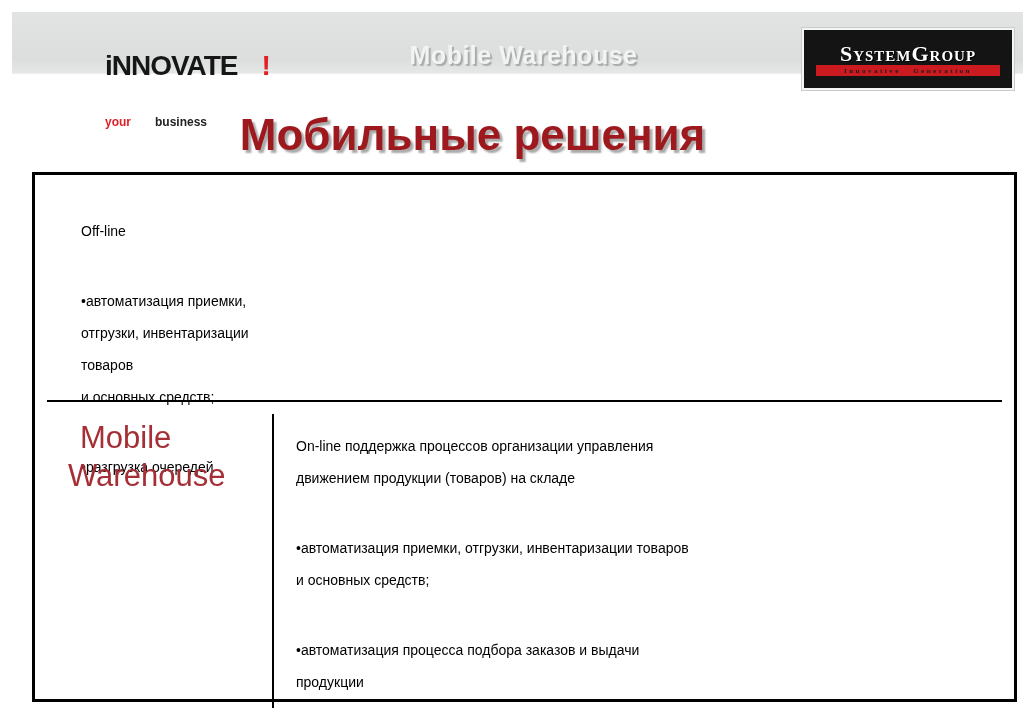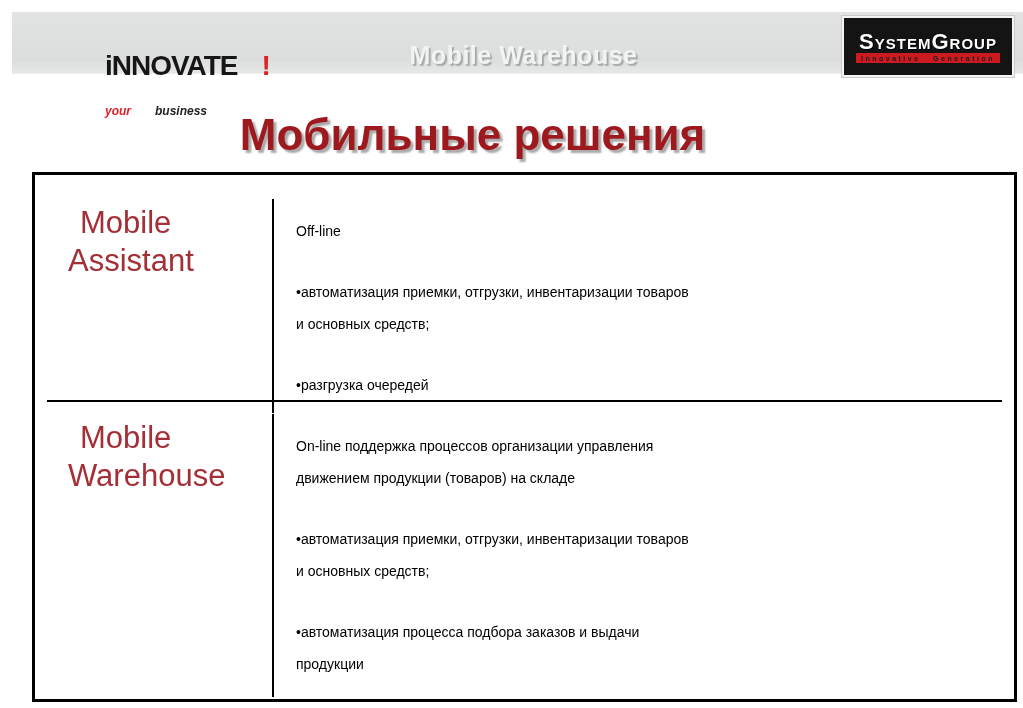--- a/index.html
+++ b/index.html
@@ -12,32 +12,32 @@
   }
   
   .header-band {
     position:absolute; left:0; top:0; width:1023px; height:62px;
     background:linear-gradient(to bottom,#e2e4e4 0%,#dcdede 78%,#e6e8e8 100%);
     border-bottom:1px solid #eef0f0;
   }
   .inv-logo { position:absolute; left:57px; top:16px; line-height:1; }
   .inv-word { font-size:28px; font-weight:bold; letter-spacing:-1px; color:#161616; }
   .inv-excl { font-size:28px; font-weight:bold; color:#e01f26; }
-  .inv-tag  { font-size:12px; font-weight:bold; margin-top:1px; letter-spacing:0px;font-style:italic; }
+  .inv-tag  { font-size:12px; font-weight:bold; margin-top:12px; letter-spacing:0px; }
   .inv-tag .your { color:#e01f26; }
   .inv-tag .biz  { color:#222; }
   .band-title {
     position:absolute; left:0; top:17px; width:1023px; text-align:center;
     font-size:25px; font-weight:bold; color:#f2f3f3;
     text-shadow:2px 2px 1px #a8aaaa;
     letter-spacing:0.5px;
   }
   .sg-logo {
-    position:absolute; right:21px; top:4px; width:172px;
-    background:#141414; border:2px solid #f5f5f5; box-shadow:0 0 0 1px #c9cbcb;
+    position:absolute; right:21px; top:16px; width:212px;
+    background:#141414; border:2px solid #f5f5f5; box-shadow:0 0 0 1px #c9cbcb;font-family:Liberation Serif, serif;
   }
   .sg-name {
     color:#ffffff; font-weight:bold; font-variant:small-caps;
     font-size:22px; line-height:22px; text-align:center; letter-spacing:1px;
     padding:1px 2px 0 2px;
     text-shadow:1px 1px 0 #000;
   }
   .sg-tagline {
     background:#cb1a20; color:#1d1d1d; font-weight:bold;
     font-size:7px; letter-spacing:2.5px; word-spacing:8px;
@@ -60,21 +60,21 @@
   .t-row.first { height:215px; border-bottom:2px solid #000; }
   .t-row.second { height:307px; }
   .name-cell {
     border-right:2px solid #000;
     padding:5px 8px 0 9px;
     color:#a42f36; font-size:31px; line-height:1.22;
   }
   .body-cell { padding:4px 12px 0 10px; font-size:14px; line-height:32px; color:#000; }
   .body-cell p { white-space:pre-line; }
   .body-cell p.intro { margin:0; }
-  .body-cell p.bullet { margin-top:5px; }
+  .body-cell p.bullet { margin-top:14px; }
   .body-cell p.bullet::before { content:"\2022"; }
 </style>
 </head>
 <body>
 
 <div class="header-band">
   <div class="inv-logo">
     <div><span class="inv-word">iNNOVATE</span><span class="inv-excl">!</span></div>
     <div class="inv-tag"><span class="your">your</span><span class="biz">business</span></div>
   </div>
@@ -82,23 +82,20 @@
   <div class="sg-logo">
     <div class="sg-name">SystemGroup</div>
     <div class="sg-tagline">Innovative Generation</div>
   </div>
 </div>
 
 <div class="slide-title">Мобильные решения</div>
 
 <div class="solutions-table">
   <div class="t-row first">
-    <div class="name-cell">
-      <span>Mobile Assistant</span>
-    </div>
     <div class="body-cell">
       <p class="intro">Off-line</p>
       <p class="bullet">автоматизация приемки, отгрузки, инвентаризации товаров
 и основных средств;</p>
       <p class="bullet">разгрузка очередей</p>
     </div>
   </div>
   <div class="t-row second">
     <div class="name-cell">
       <span>Mobile Warehouse</span>

